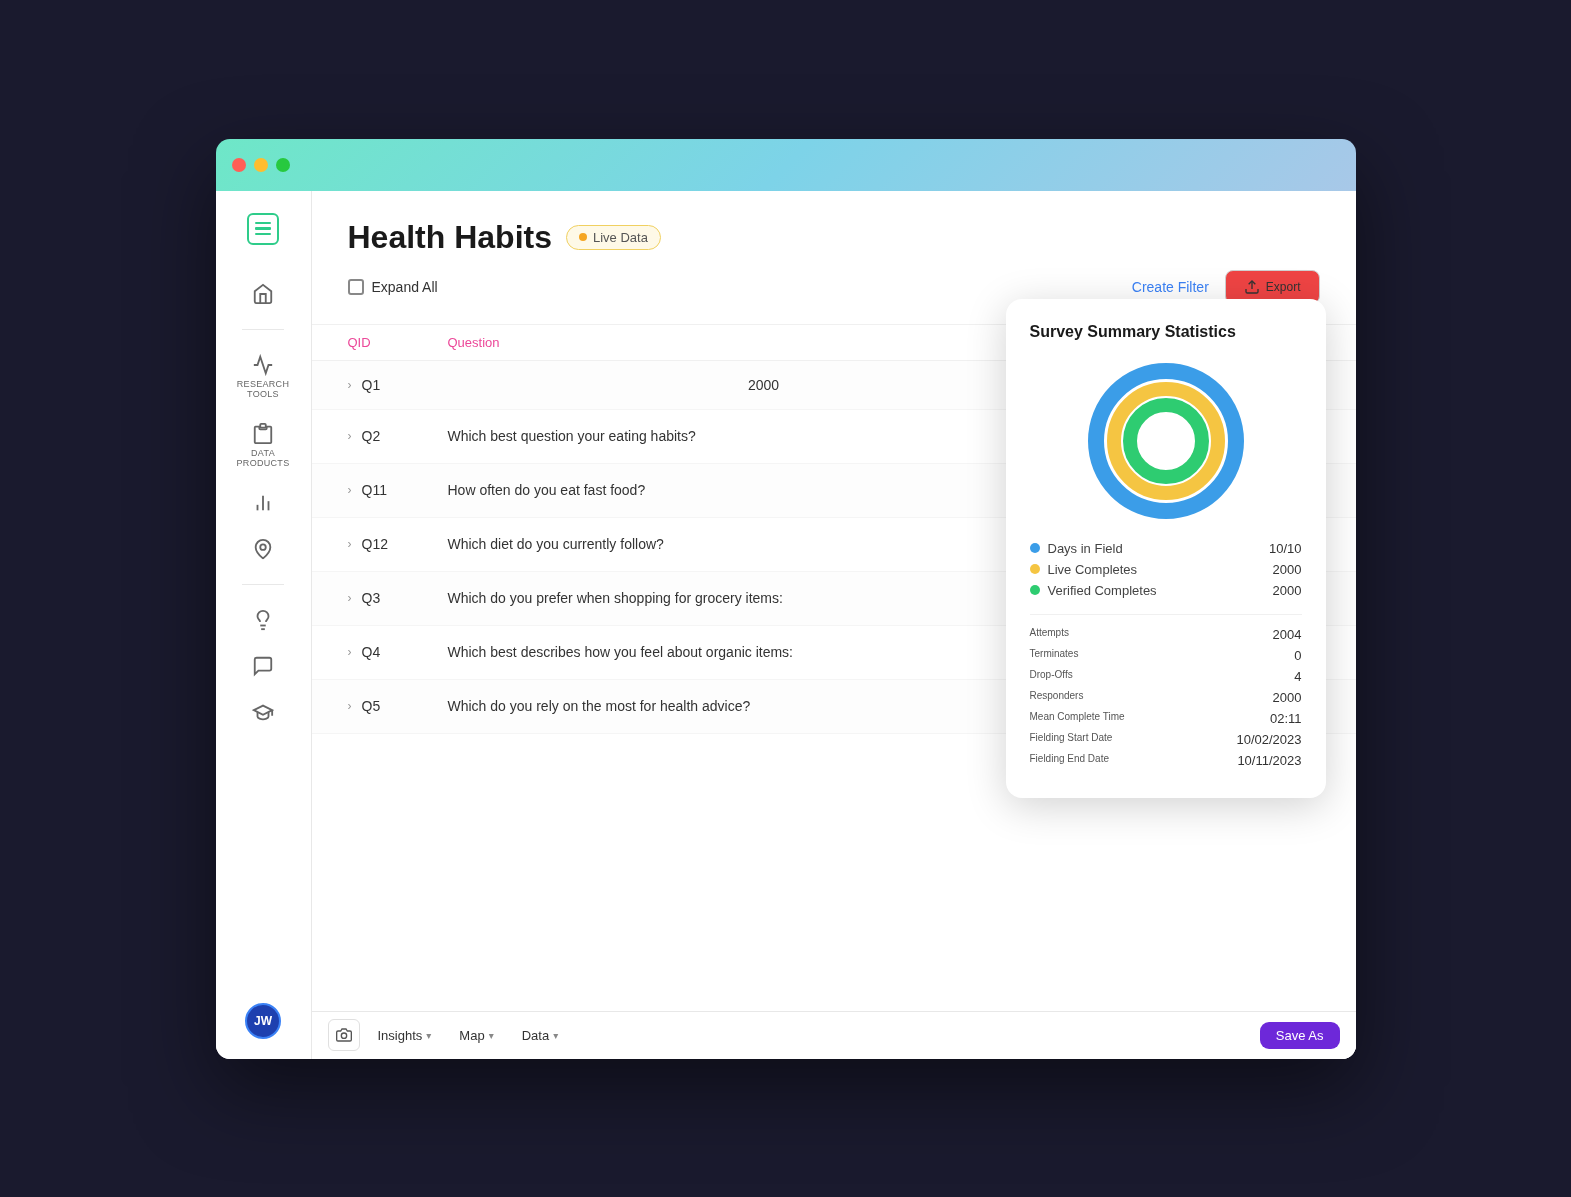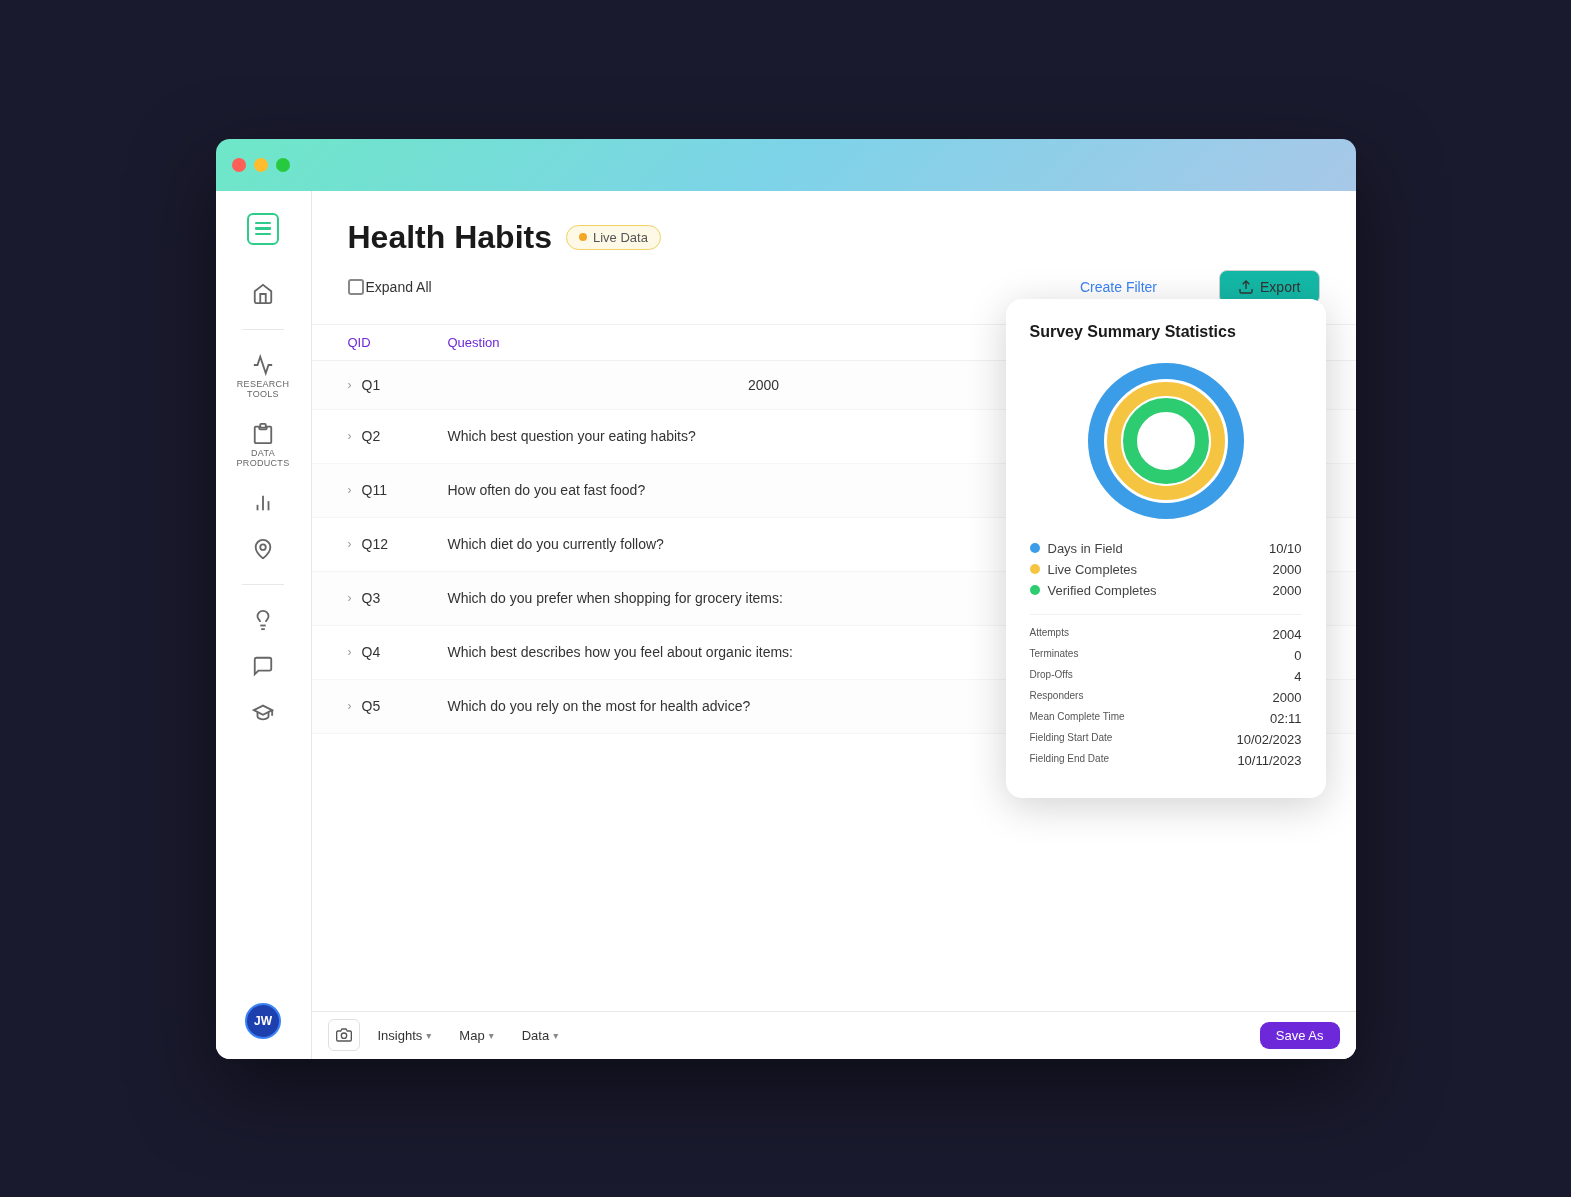--- a/index.html
+++ b/index.html
@@ -222,21 +222,21 @@
     }
 
     .search-icon-svg {
       color: #999;
       flex-shrink: 0;
     }
 
     .expand-all {
       display: flex;
       align-items: flex-start;
-      gap: 2px;
+      gap: 8px;
       cursor: pointer;
     }
 
     .expand-checkbox {
       width: 16px;
       height: 16px;
       border: 2px solid #888;
       border-radius: 3px;
       flex-shrink: 0;
     }
@@ -257,44 +257,43 @@
       border: none;
     }
 
     .export-btn {
       display: flex;
       align-items: center;
       gap: 6px;
       padding: 8px 18px;
       border: 1.5px solid #d0d0d0;
       border-radius: 8px;
-      font-size: 14px;
+      font-size: 12px;
       font-weight: 500;
       color: #333;
       cursor: pointer;
-      background: #14b8a6;
-      margin-left: 46px;
+      background: #ef4444;
     }
 
     
     .questions-table {
       flex: 1;
       overflow-y: auto;
     }
 
     .table-header {
       display: grid;
       grid-template-columns: 100px 1fr 120px 120px;
       padding: 10px 36px;
       border-bottom: 1px solid #f0f0f0;
     }
 
     .table-header-cell {
       font-size: 13px;
-      color: #6d28d9;
+      color: #ec4899;
       font-weight: 500;
     }
 
     .table-row {
       display: grid;
       grid-template-columns: 100px 1fr 120px 120px;
       padding: 16px 36px;
       border-bottom: 1px solid #f5f5f5;
       align-items: center;
       cursor: pointer;

